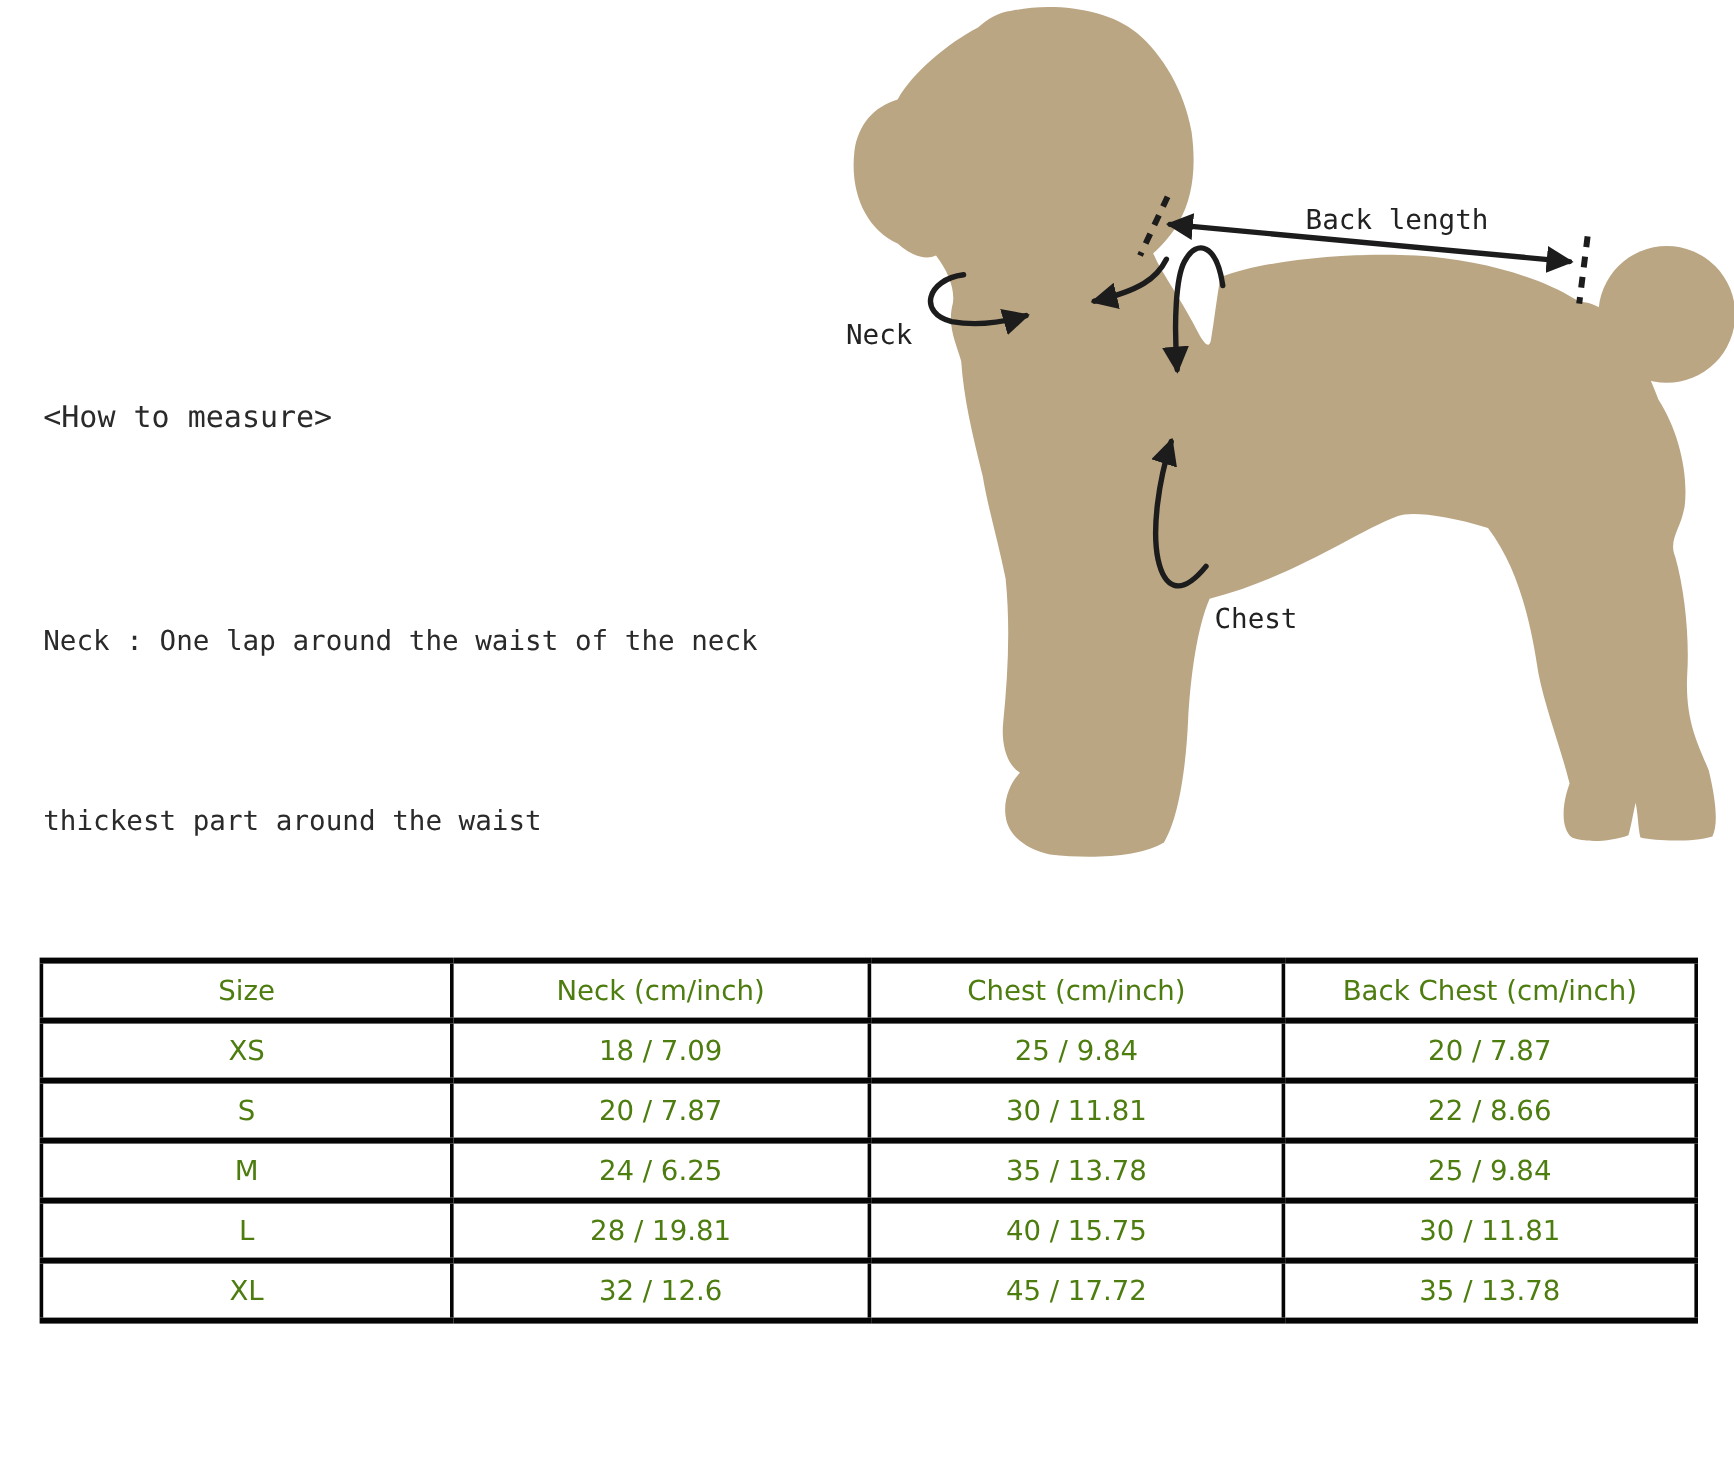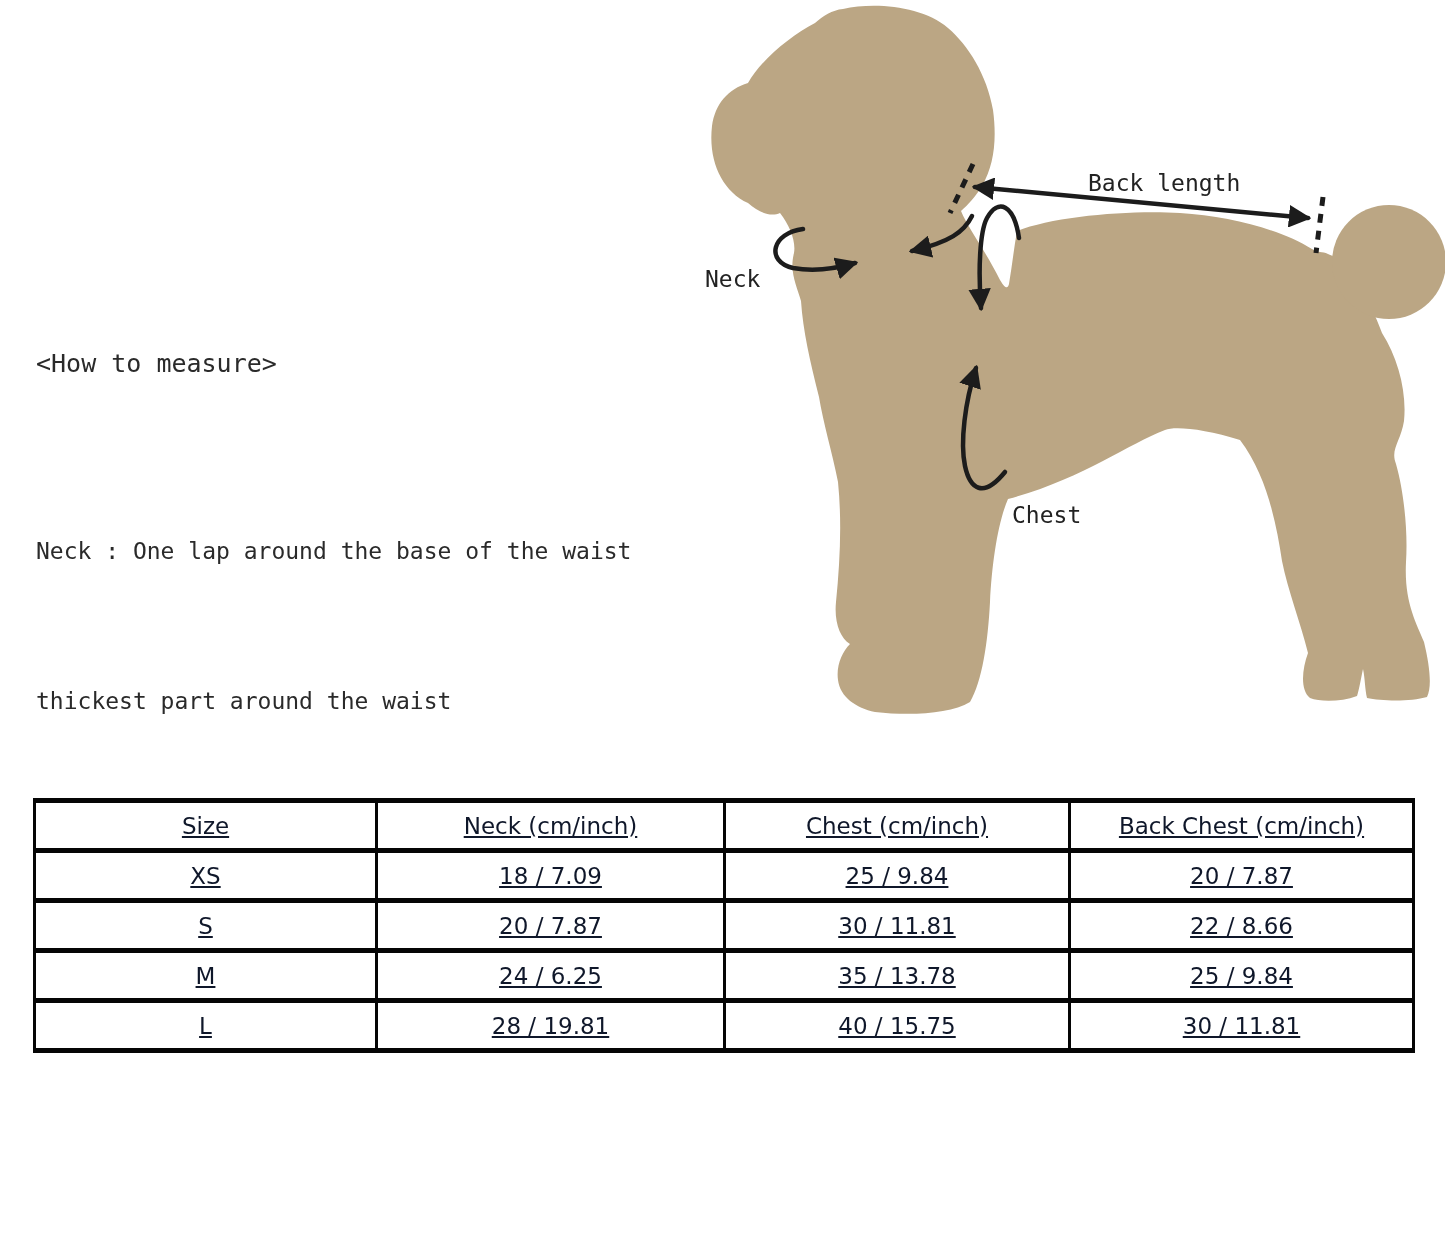--- a/index.html
+++ b/index.html
@@ -50,21 +50,20 @@
     left: 36px;
     top: 330px;
     width: 830px;
     font-family: "DejaVu Sans Mono", "Liberation Mono", monospace;
     color: #2a2a2a;
   }
   .howto-title {
     font-size: 25px;
     line-height: 36px;
     white-space: pre;
-    margin-top: 16px;
   }
   .howto-lines {
     margin-top: 44px;
     font-size: 23px;
     line-height: 50px;
     white-space: pre-wrap;
   }
 
   
   .size-table {
@@ -81,23 +80,22 @@
     border: 3px solid #050505;
     border-top-width: 5px;
     border-bottom-width: 5px;
     height: 45px;
     padding: 0;
     text-align: center;
     vertical-align: middle;
     font-family: "DejaVu Sans", "Liberation Sans", sans-serif;
     font-size: 23px;
     font-weight: 400;
-    color: #0f172a;
+    color: #4d7c0f;
     white-space: nowrap;
-    text-decoration: underline;
   }
 </style>
 </head>
 <body>
 
 <div class="page">
 
   <svg class="dog-diagram" viewBox="0 0 785 770" aria-hidden="true">
     <defs>
       <marker id="ah" viewBox="0 0 10 10" refX="8.5" refY="5" markerWidth="5" markerHeight="5" orient="auto-start-reverse">
@@ -161,21 +159,21 @@
     <path class="meas-line" d="M 316 368 C 305 402 300 442 305 466 C 310 489 323 499 345 472" marker-start="url(#ah)"></path>
 
     <text class="diagram-label" x="45" y="287">Neck</text>
     <text class="diagram-label" x="428" y="191">Back length</text>
     <text class="diagram-label" x="352" y="523">Chest</text>
   </svg>
 
   <div class="howto">
     <div class="howto-title">&lt;How to measure&gt;</div>
     <div class="howto-lines">
-      <div>Neck : One lap around the base of the waist</div>
+      <div>Neck : One lap around the waist of the neck</div>
       <div>thickest part around the waist</div>
       <div>Back length : From the base of the neck to the tail</div>
       <div>position</div>
     </div>
   </div>
 
   <table class="size-table">
     <colgroup>
       <col style="width:342px">
         <col style="width:348px">
@@ -206,16 +204,22 @@
         <td>24 / 6.25</td>
         <td>35 / 13.78</td>
         <td>25 / 9.84</td>
       </tr>
       <tr>
         <td>L</td>
         <td>28 / 19.81</td>
         <td>40 / 15.75</td>
         <td>30 / 11.81</td>
       </tr>
+      <tr>
+        <td>XL</td>
+        <td>32 / 12.6</td>
+        <td>45 / 17.72</td>
+        <td>35 / 13.78</td>
+      </tr>
     </tbody>
   </table>
 
 </div>
 
 </body></html>

